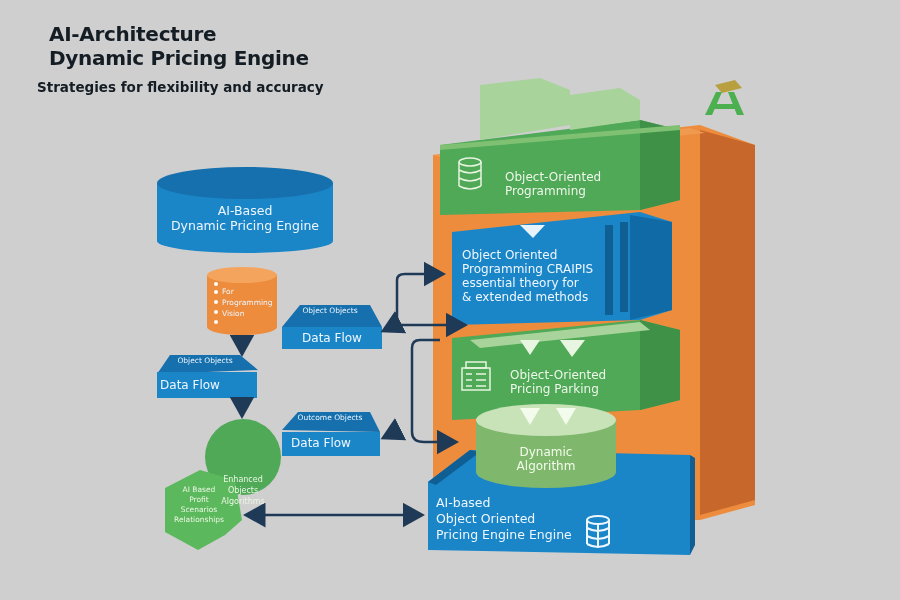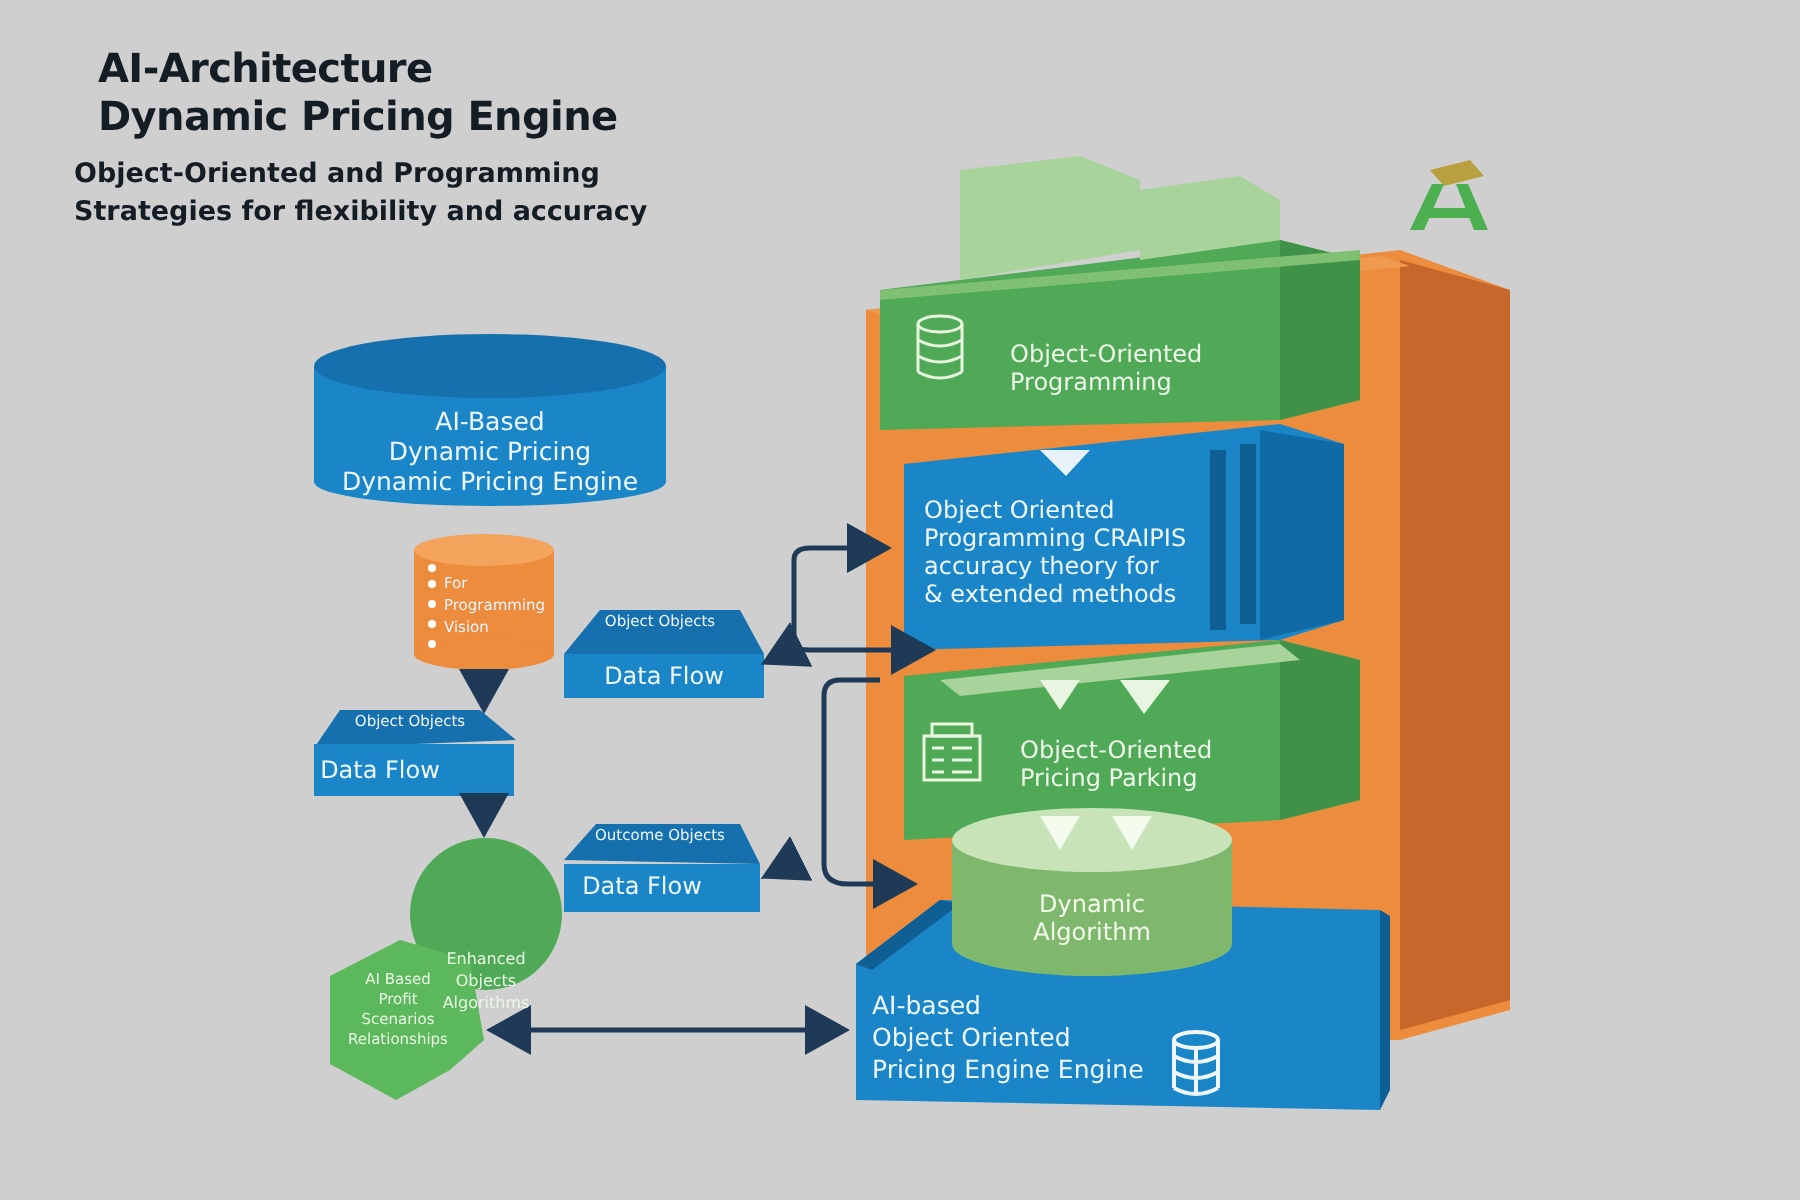--- a/index.html
+++ b/index.html
@@ -10,21 +10,20 @@
   .lbl{position:absolute;text-align:center;color:#eef6ff;line-height:1.2;}
 </style>
 </head>
 <body>
 
 <div class="abs title">
   <div>AI-Architecture</div>
   <div>Dynamic Pricing Engine</div>
 </div>
 <div class="abs subtitle">
-  <div>Object-Oriented and Programming</div>
   <div>Strategies  for flexibility and accuracy</div>
 </div>
 
 <svg class="abs" style="left:0;top:0" width="900" height="600">
   <defs>
     <marker id="ah" markerWidth="10" markerHeight="10" refX="7" refY="5" orient="auto">
       <path d="M0,0 L9,5 L0,10 z" fill="#1f3a56"></path>
     </marker>
     <marker id="ahs" markerWidth="10" markerHeight="10" refX="2" refY="5" orient="auto">
       <path d="M9,0 L0,5 L9,10 z" fill="#1f3a56"></path>
@@ -135,21 +134,20 @@
   <g>
     <polygon points="715,85 735,80 742,88 722,93" fill="#b8a040"></polygon>
     <polygon points="705,115 716,92 722,92 712,115" fill="#4caf50"></polygon>
     <polygon points="728,92 734,92 744,115 737,115" fill="#4caf50"></polygon>
     <rect x="714" y="104" width="22" height="5" fill="#4caf50"></rect>
   </g>
 </svg>
 
 <div class="lbl" style="left:160px;top:203px;width:170px;font-size:12.5px;">
   <div>AI-Based</div>
-  <div>Dynamic Pricing</div>
   <div>Dynamic Pricing Engine</div>
 </div>
 
 <div class="lbl" style="left:222px;top:286px;width:52px;font-size:7.5px;text-align:left;line-height:11px;">
   <div>For</div>
   <div>Programming</div>
   <div>Vision</div>
 </div>
 
 <div class="lbl" style="left:290px;top:306px;width:80px;font-size:7.5px;line-height:9px;">Object Objects</div>
@@ -175,21 +173,21 @@
 </div>
 
 <div class="lbl" style="left:505px;top:170px;width:130px;font-size:12px;text-align:left;color:#eef7ea;">
   <div>Object-Oriented</div>
   <div>Programming</div>
 </div>
 
 <div class="lbl" style="left:462px;top:248px;width:160px;font-size:12px;text-align:left;line-height:14px;">
   <div>Object Oriented</div>
   <div>Programming CRAIPIS</div>
-  <div>accuracy theory for</div>
+  <div>essential theory for</div>
   <div>&amp; extended methods</div>
 </div>
 
 <div class="lbl" style="left:510px;top:368px;width:130px;font-size:12px;text-align:left;color:#eef7ea;">
   <div>Object-Oriented</div>
   <div>Pricing Parking</div>
 </div>
 
 <div class="lbl" style="left:486px;top:445px;width:120px;font-size:12px;color:#f2fbec;">
   <div>Dynamic</div>

